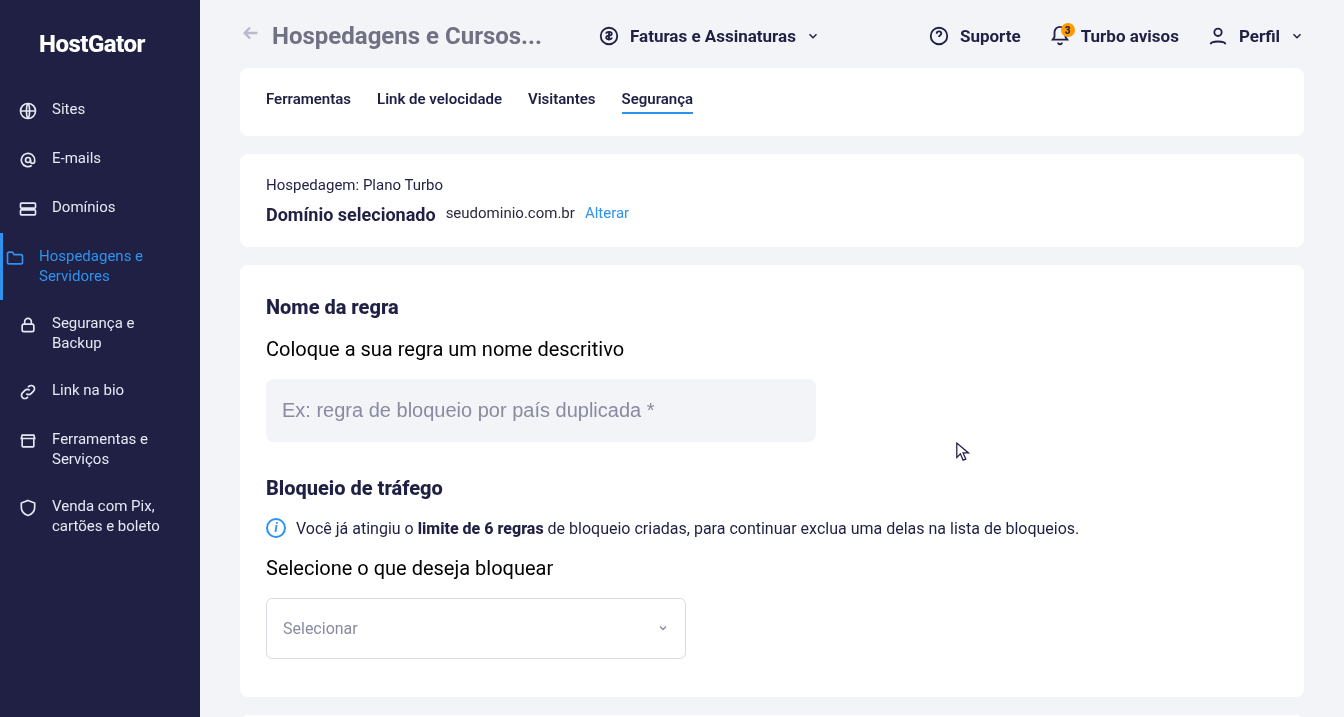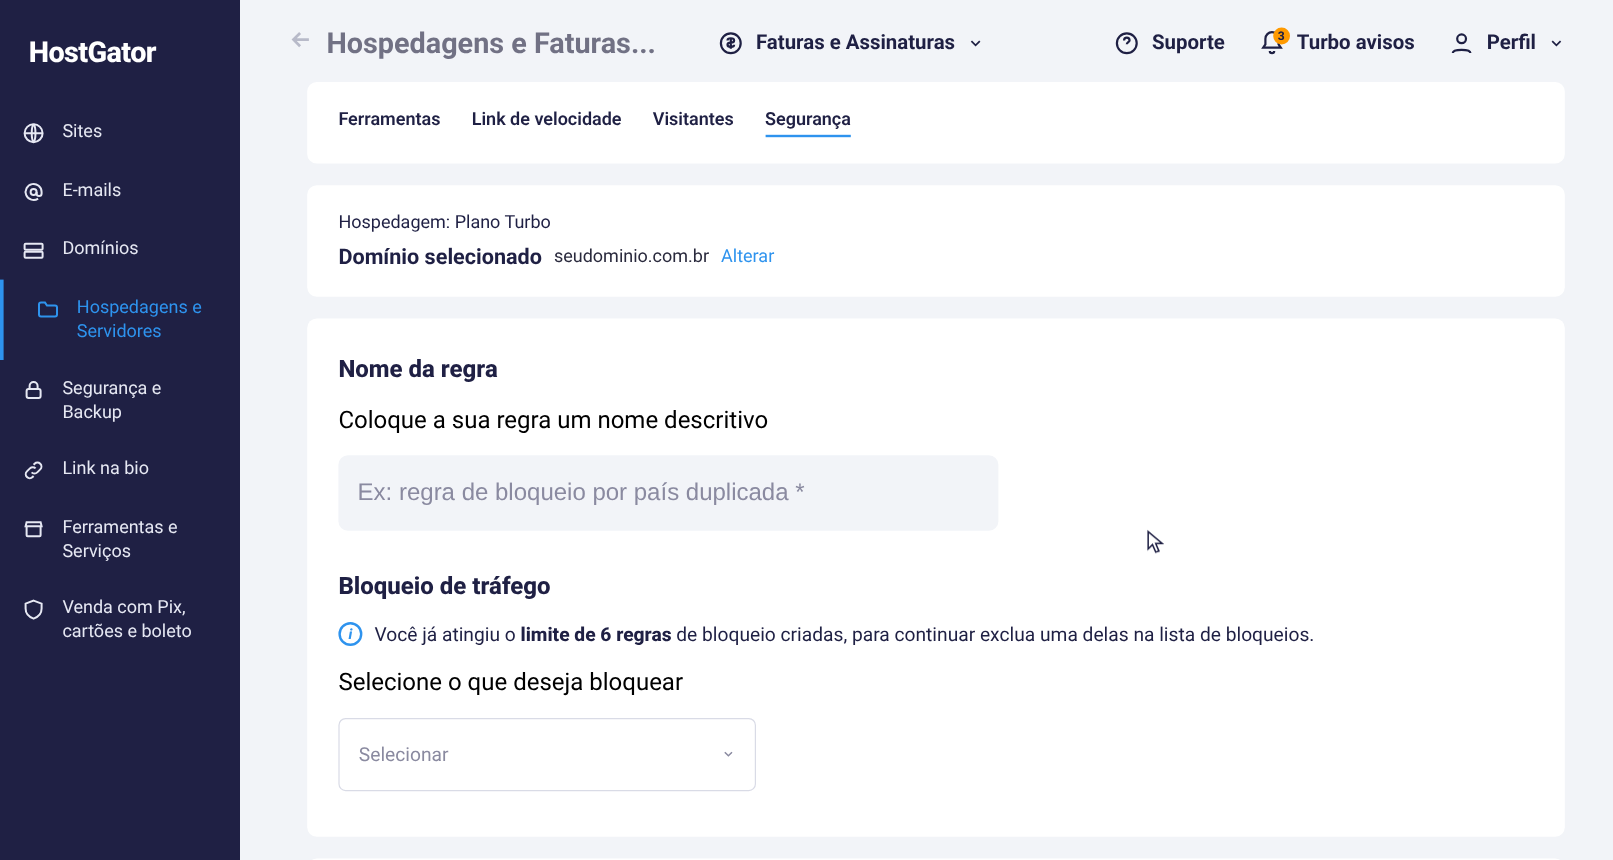--- a/index.html
+++ b/index.html
@@ -18,36 +18,37 @@
     color: #fff;
     flex-shrink: 0;
     padding-top: 18px;
     height: 100%;
   }
   .logo {
     font-size: 24px;
     font-weight: 800;
     padding: 12px 24px 28px 24px;
     letter-spacing: -0.5px;
+    margin-left: 15px;
   }
   .sidebar-item {
     display: flex;
     align-items: flex-start;
     gap: 14px;
     padding: 14px 18px;
     font-size: 15px;
     color: #e6e8f3;
     cursor: pointer;
     line-height: 1.3;
   }
   .sidebar-item .icon { width: 20px; height: 20px; flex-shrink: 0; display:flex; align-items:center; justify-content:center; margin-top:1px;}
   .sidebar-item.active {
     color: #2e93ee;
     border-left: 3px solid #2e93ee;
-    padding-left: 27px;
+    padding-left: 2px;
   }
   .sidebar-item.active svg { stroke: #2e93ee; }
   .sidebar-item svg { stroke: #e6e8f3; }
   .main {
     flex: 1;
     display: flex;
     flex-direction: column;
     height: 100%;
     overflow: hidden;
   }
@@ -91,21 +92,21 @@
     border-radius: 50%;
     width: 14px;
     height: 14px;
     display: flex;
     align-items: center;
     justify-content: center;
   }
   .content {
     flex: 1;
     overflow-y: auto;
-    padding: 0 40px 40px 56px;
+    padding: 0 40px 40px 40px;
     display: flex;
     flex-direction: column;
     gap: 18px;
   }
   .card {
     background: #fff;
     border-radius: 8px;
     padding: 22px 26px;
   }
   .tabs {
@@ -147,21 +148,21 @@
   .info-icon {
     width: 20px; height: 20px;
     border: 2px solid #2e93ee;
     border-radius: 50%;
     display:flex; align-items:center; justify-content:center;
     color:#2e93ee; font-size:12px; font-weight:800; font-style: italic;
     flex-shrink: 0;
   }
   .info-row b { font-weight: 800; }
   .select-box {
-    width: 348px;
+    width: 420px;
     border: 1px solid #d9dbe6;
     border-radius: 6px;
     padding: 20px 16px;
     font-size: 16px;
     color: #8a8aa0;
     display: flex;
     justify-content: space-between;
     align-items: center;
     cursor: pointer;
     margin-top: 10px;
@@ -264,21 +265,21 @@
 </div>
 
 <div class="main rel">
   <div class="topbar">
     <div class="back-title">
       <span class="icon">
         <svg width="22" height="22" viewBox="0 0 24 24" fill="none" stroke="#b8bac9" stroke-width="2.5">
             <path d="M19 12H5M11 6l-6 6 6 6"></path>
           </svg>
       </span>
-      <span class="title">Hospedagens e Faturas...</span>
+      <span class="title">Hospedagens e Cursos...</span>
     </div>
 
     <div class="top-item">
       <span class="icon">
         <svg width="22" height="22" viewBox="0 0 24 24" fill="none" stroke="#1f2044" stroke-width="2">
             <circle cx="12" cy="12" r="9"></circle>
             <path d="M12 7v10M9 9.5c0-1.1 1.3-2 3-2s3 .9 3 2-1.3 2-3 2-3 .9-3 2 1.3 2 3 2 3-.9 3-2"></path>
           </svg>
       </span>
       <span>Faturas e Assinaturas</span>

